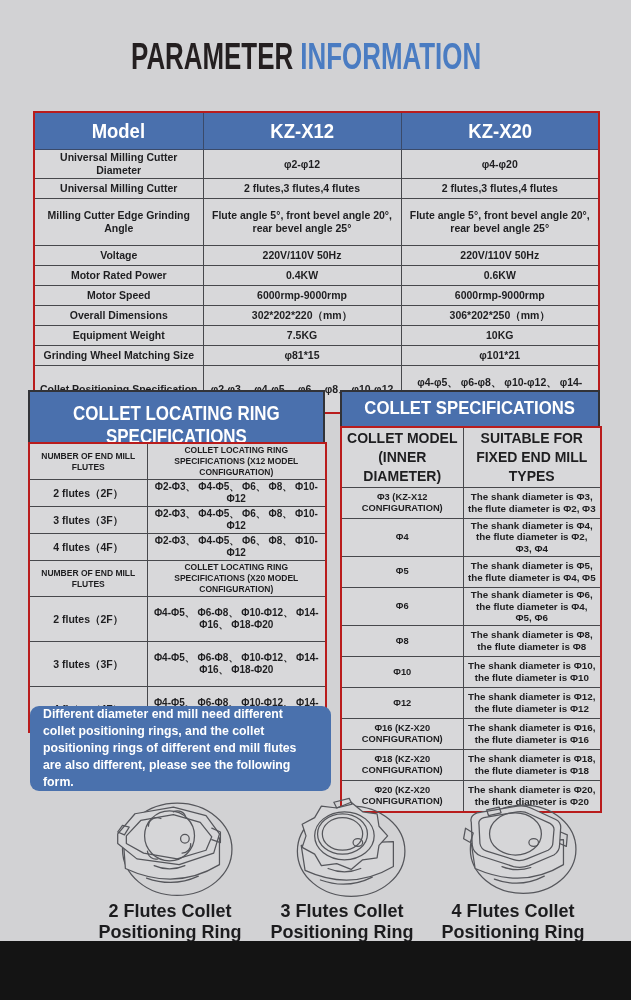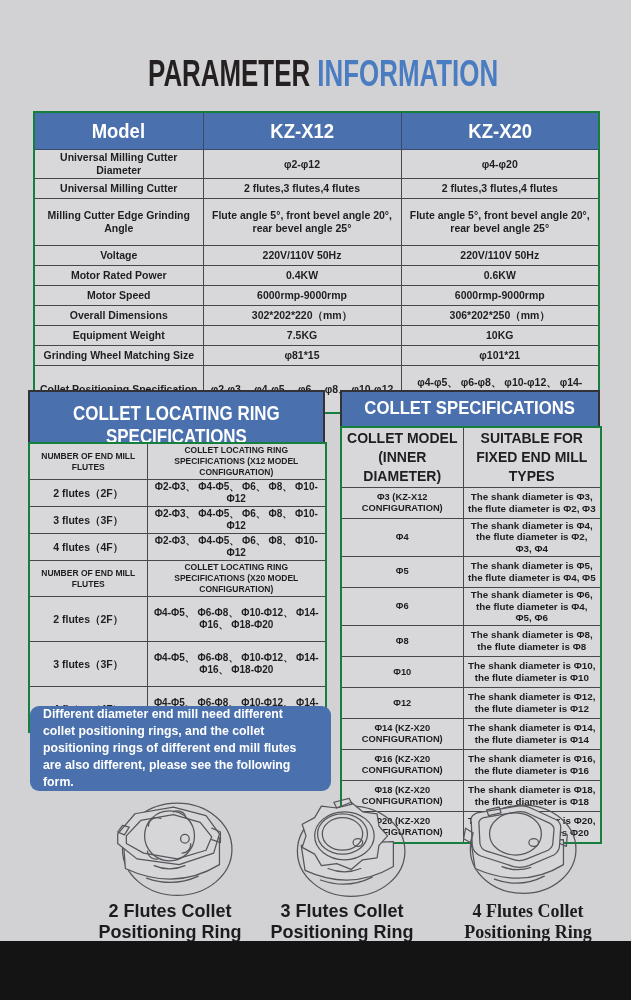--- a/index.html
+++ b/index.html
@@ -3,31 +3,31 @@
 <meta charset="utf-8">
 <style>
   html,body{margin:0;padding:0;background:#ffffff;}
   .page{
     position:relative;width:631px;height:1000px;overflow:hidden;
     background:#d2d2d4;
     font-family:"Liberation Sans","DejaVu Sans",sans-serif;
     color:#1e1e20;
   }
   
-  .main-title{position:absolute;top:36px;left:0;width:613px;text-align:center;margin:17px;
+  .main-title{position:absolute;top:36px;left:0;width:613px;text-align:center;margin:0;
     font-size:37px;font-weight:bold;letter-spacing:0px;white-space:nowrap;}
   .cond{display:inline-block;transform:scaleX(0.70);transform-origin:center;}
   .t-dark{color:#241f20;}
   .t-blue{color:#4a7cc2;}
 
   
   table{border-collapse:collapse;table-layout:fixed;background:#d8d8da;}
   td,th{border:1px solid #47484c;text-align:center;vertical-align:middle;padding:1px 4px;
     font-weight:bold;color:#1e1e20;}
-  .outer{border:2px solid #15803d;}
+  .outer{border:2px solid #b91c1c;}
 
   
   .param-table{position:absolute;left:33px;top:111px;width:565px;}
   .param-table th{background:#4a70ad;color:#ffffff;height:34px;font-size:21px;border-color:#3a4a6a;}
   .param-table td{font-size:10.5px;line-height:1.25;}
   .param-table tr.r-s td{height:17px;}
   .param-table tr.r-t td{height:44px;}
   .hcond{display:inline-block;transform:scaleX(0.88);transform-origin:center;white-space:nowrap;}
 
   
@@ -62,21 +62,21 @@
   
   .fig{position:absolute;width:165px;height:120px;}
   .fig svg{width:100%;height:100%;}
   .fig-1{left:88px;top:784px;}
   .fig-2{left:260px;top:784px;}
   .fig-3{left:432px;top:784px;}
   .fig-caption{position:absolute;top:901px;width:180px;text-align:center;
     font-size:18px;font-weight:bold;color:#1c1c1e;}
   .cap-1{left:80px;}
   .cap-2{left:252px;}
-  .cap-3{left:438px;font-family:Liberation Serif, serif;}
+  .cap-3{left:423px;}
   .ln{fill:none;stroke:#55565b;stroke-width:1.3;stroke-linejoin:round;stroke-linecap:round;}
   .fl{fill:#d6d6d8;stroke:#55565b;stroke-width:1.3;stroke-linejoin:round;}
 
   
   .footer{position:absolute;left:0;top:941px;width:631px;height:59px;background:#141414;}
 </style>
 </head>
 <body>
 
 <div class="page">
@@ -223,24 +223,20 @@
       <td class="c-model">Φ8</td>
       <td class="c-desc">The shank diameter is Φ8, the flute diameter is Φ8</td>
     </tr>
     <tr class="cr">
       <td class="c-model">Φ10</td>
       <td class="c-desc">The shank diameter is Φ10, the flute diameter is Φ10</td>
     </tr>
     <tr class="cr">
       <td class="c-model">Φ12</td>
       <td class="c-desc">The shank diameter is Φ12, the flute diameter is Φ12</td>
-    </tr>
-    <tr class="cr">
-      <td class="c-model">Φ14 (KZ-X20 CONFIGURATION)</td>
-      <td class="c-desc">The shank diameter is Φ14, the flute diameter is Φ14</td>
     </tr>
     <tr class="cr">
       <td class="c-model">Φ16 (KZ-X20 CONFIGURATION)</td>
       <td class="c-desc">The shank diameter is Φ16, the flute diameter is Φ16</td>
     </tr>
     <tr class="cr">
       <td class="c-model">Φ18 (KZ-X20 CONFIGURATION)</td>
       <td class="c-desc">The shank diameter is Φ18, the flute diameter is Φ18</td>
     </tr>
     <tr class="cr">

